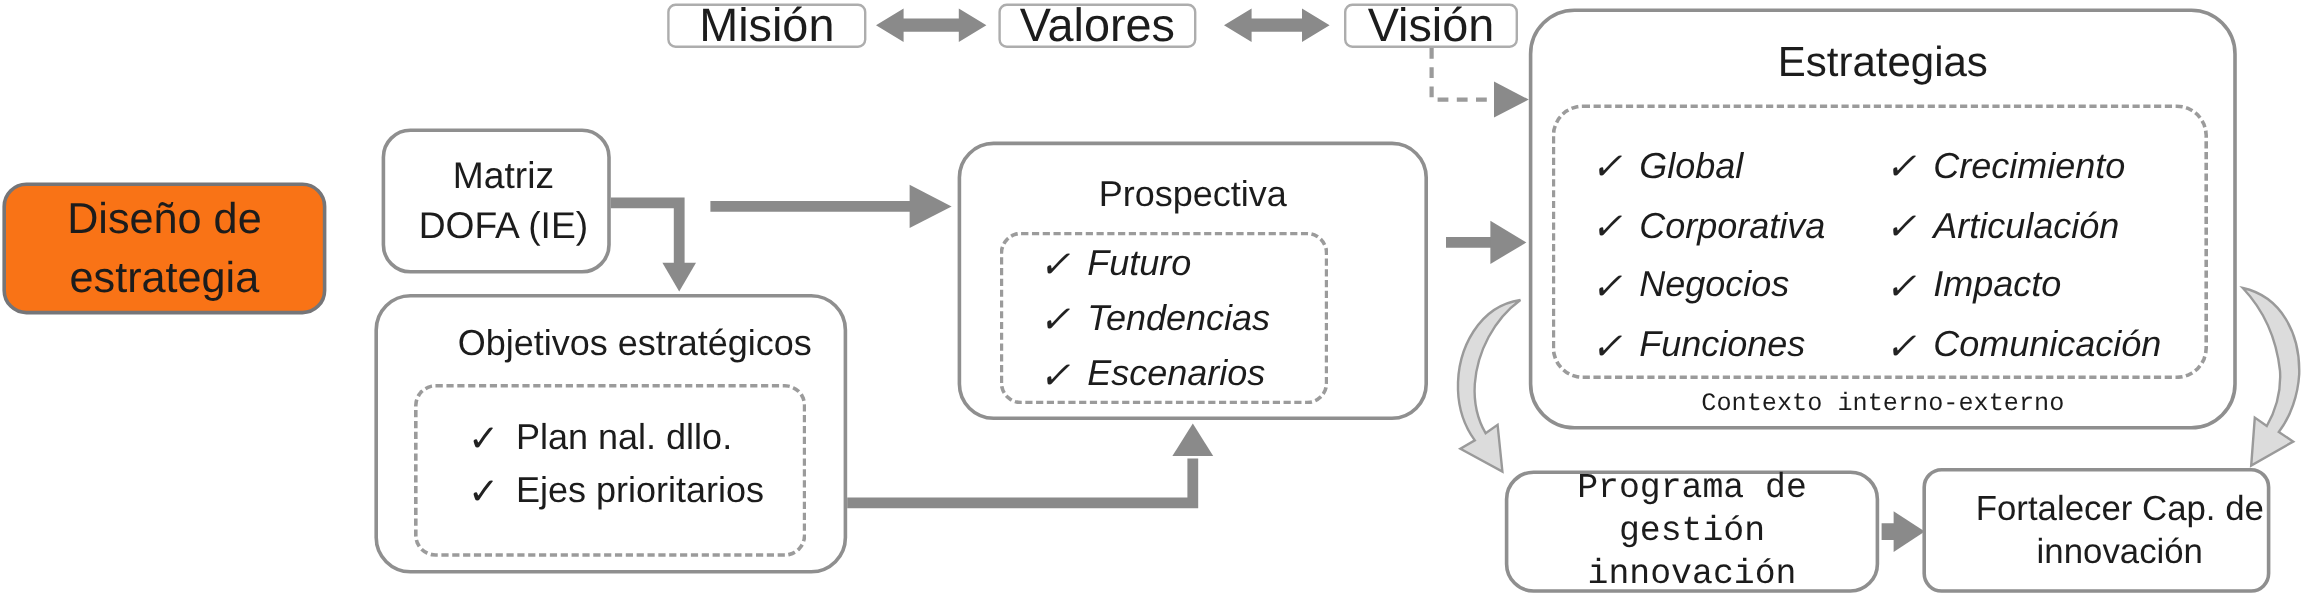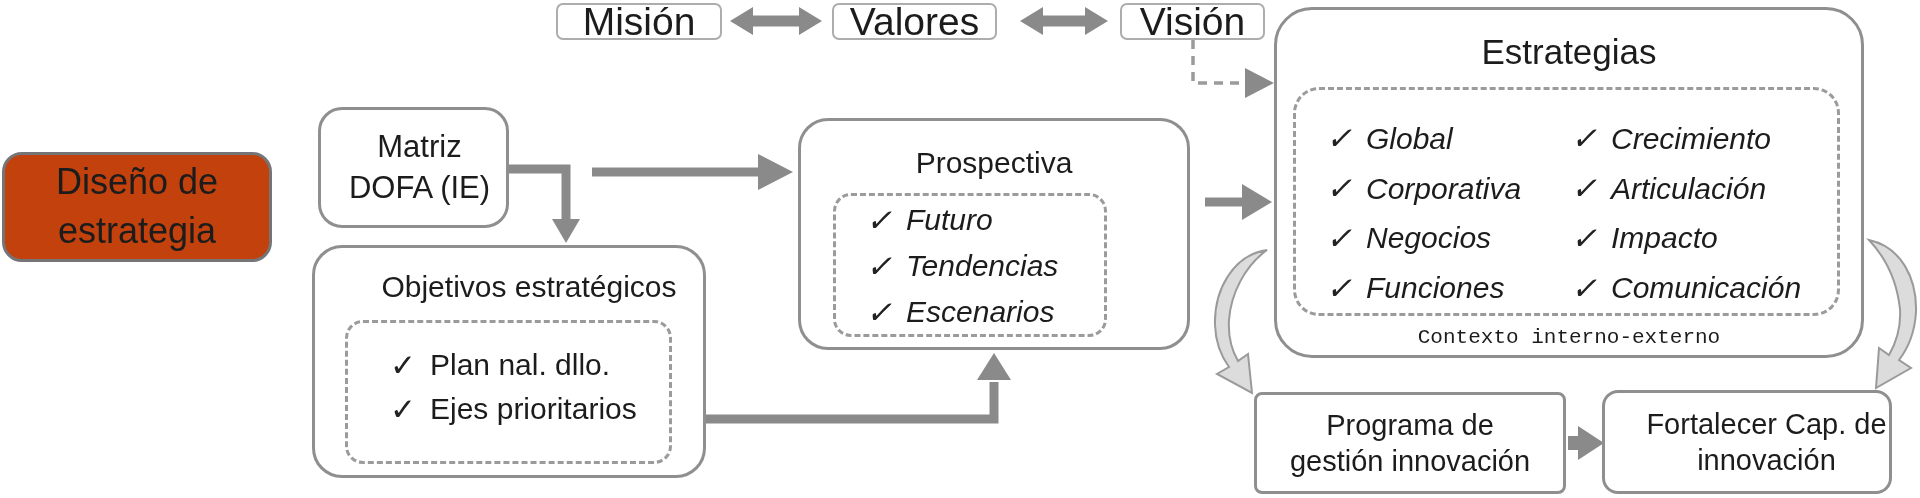--- a/index.html
+++ b/index.html
@@ -5,21 +5,21 @@
   html,body{margin:0;padding:0;background:#ffffff;}
   #stage{
     position:relative;width:1920px;height:498px;background:#ffffff;overflow:hidden;
     font-family:"Liberation Sans", sans-serif;color:#1c1c1c;
   }
   .box{position:absolute;background:#ffffff;border:3px solid #8f8f8f;box-sizing:border-box;}
   .center{display:flex;align-items:center;justify-content:center;text-align:center;}
   .pre{white-space:pre-line;}
 
   .label-box{left:2px;top:152px;width:270px;height:110px;border-radius:20px;
-    background:#c2410c;border-color:#757578;font-size:36px;line-height:1.35;}
+    background:#f97316;border-color:#757578;font-size:36px;line-height:1.35;}
   .matriz{left:318px;top:107px;width:191px;height:121px;border-radius:24px;
     font-size:31px;line-height:1.3;padding-left:12px;}
 
   .topbox{top:3px;height:37px;border:2px solid #adadad;border-radius:7px;font-size:39px;}
   .mision{left:556px;width:166px;}
   .valores{left:832px;width:165px;}
   .vision{left:1120px;width:145px;}
 
   .panel-title{text-align:center;font-size:30px;}
   .dashedbox{position:absolute;border:3px dashed #9b9b9b;border-radius:18px;box-sizing:border-box;}
@@ -40,21 +40,21 @@
     display:flex;padding-top:24px;box-sizing:border-box;}
   .est-col{display:flex;flex-direction:column;}
   .est-col1{width:245px;padding-left:30px;}
   .est-col2{flex:1;}
   .estrategias .row{height:51px;display:flex;align-items:center;font-size:30px;font-style:italic;}
   .caption{position:absolute;left:0;bottom:6px;width:100%;text-align:center;font-size:21px;font-family:Liberation Mono, monospace;}
 
   .chk{display:inline-block;width:40px;font-style:normal;font-size:31px;color:#222;}
   .prospectiva .chk,.estrategias .chk{font-style:italic;}
 
-  .programa{left:1254px;top:392px;width:312px;height:102px;border-radius:8px;font-size:29px;line-height:1.25;}
+  .programa{left:1254px;top:392px;width:312px;height:102px;border-radius:24px;font-size:29px;line-height:1.25;font-family:Liberation Mono, monospace;}
   .fortalecer{left:1602px;top:390px;width:290px;height:104px;border-radius:16px;font-size:29px;line-height:1.25;padding-left:39px;}
 
   #connectors{position:absolute;left:0;top:0;width:1920px;height:498px;pointer-events:none;}
 </style>
 </head>
 <body>
 
 <div id="stage">
 
   <svg id="connectors" viewBox="0 0 1920 498">

